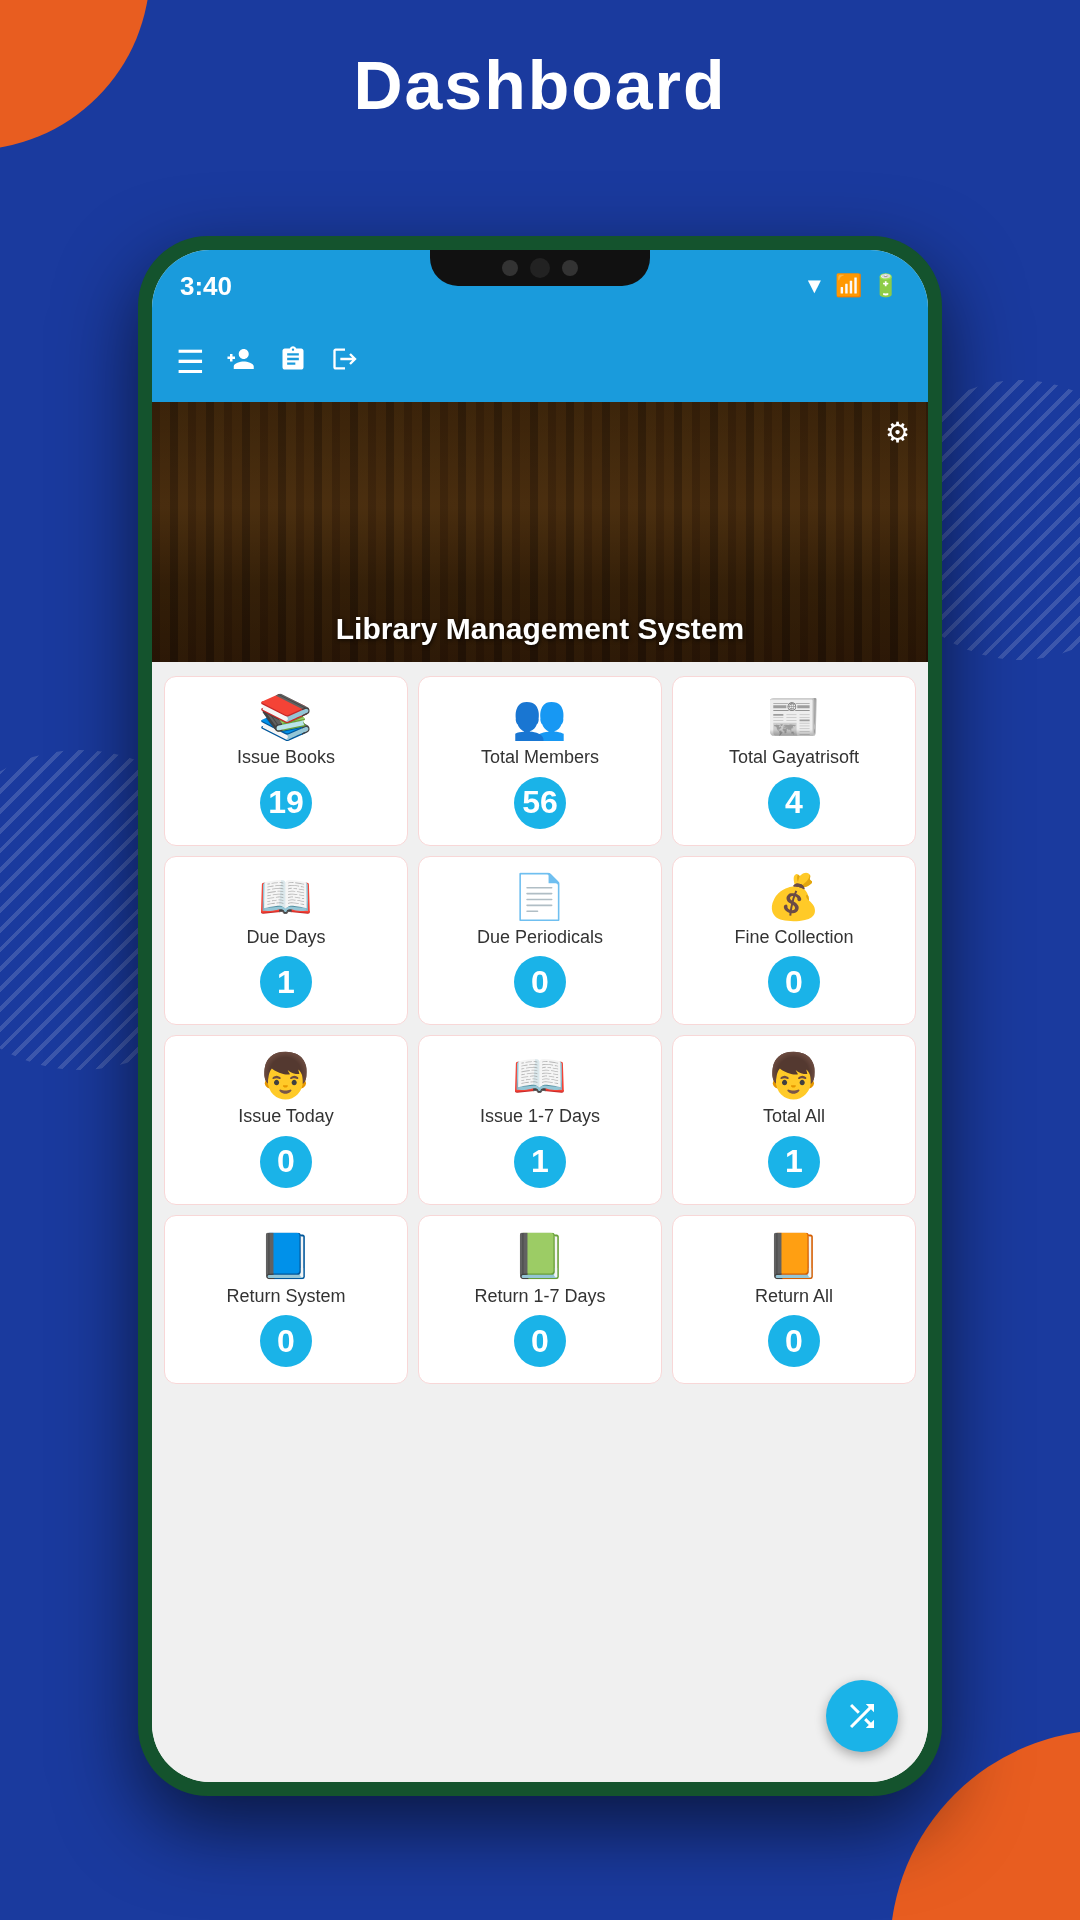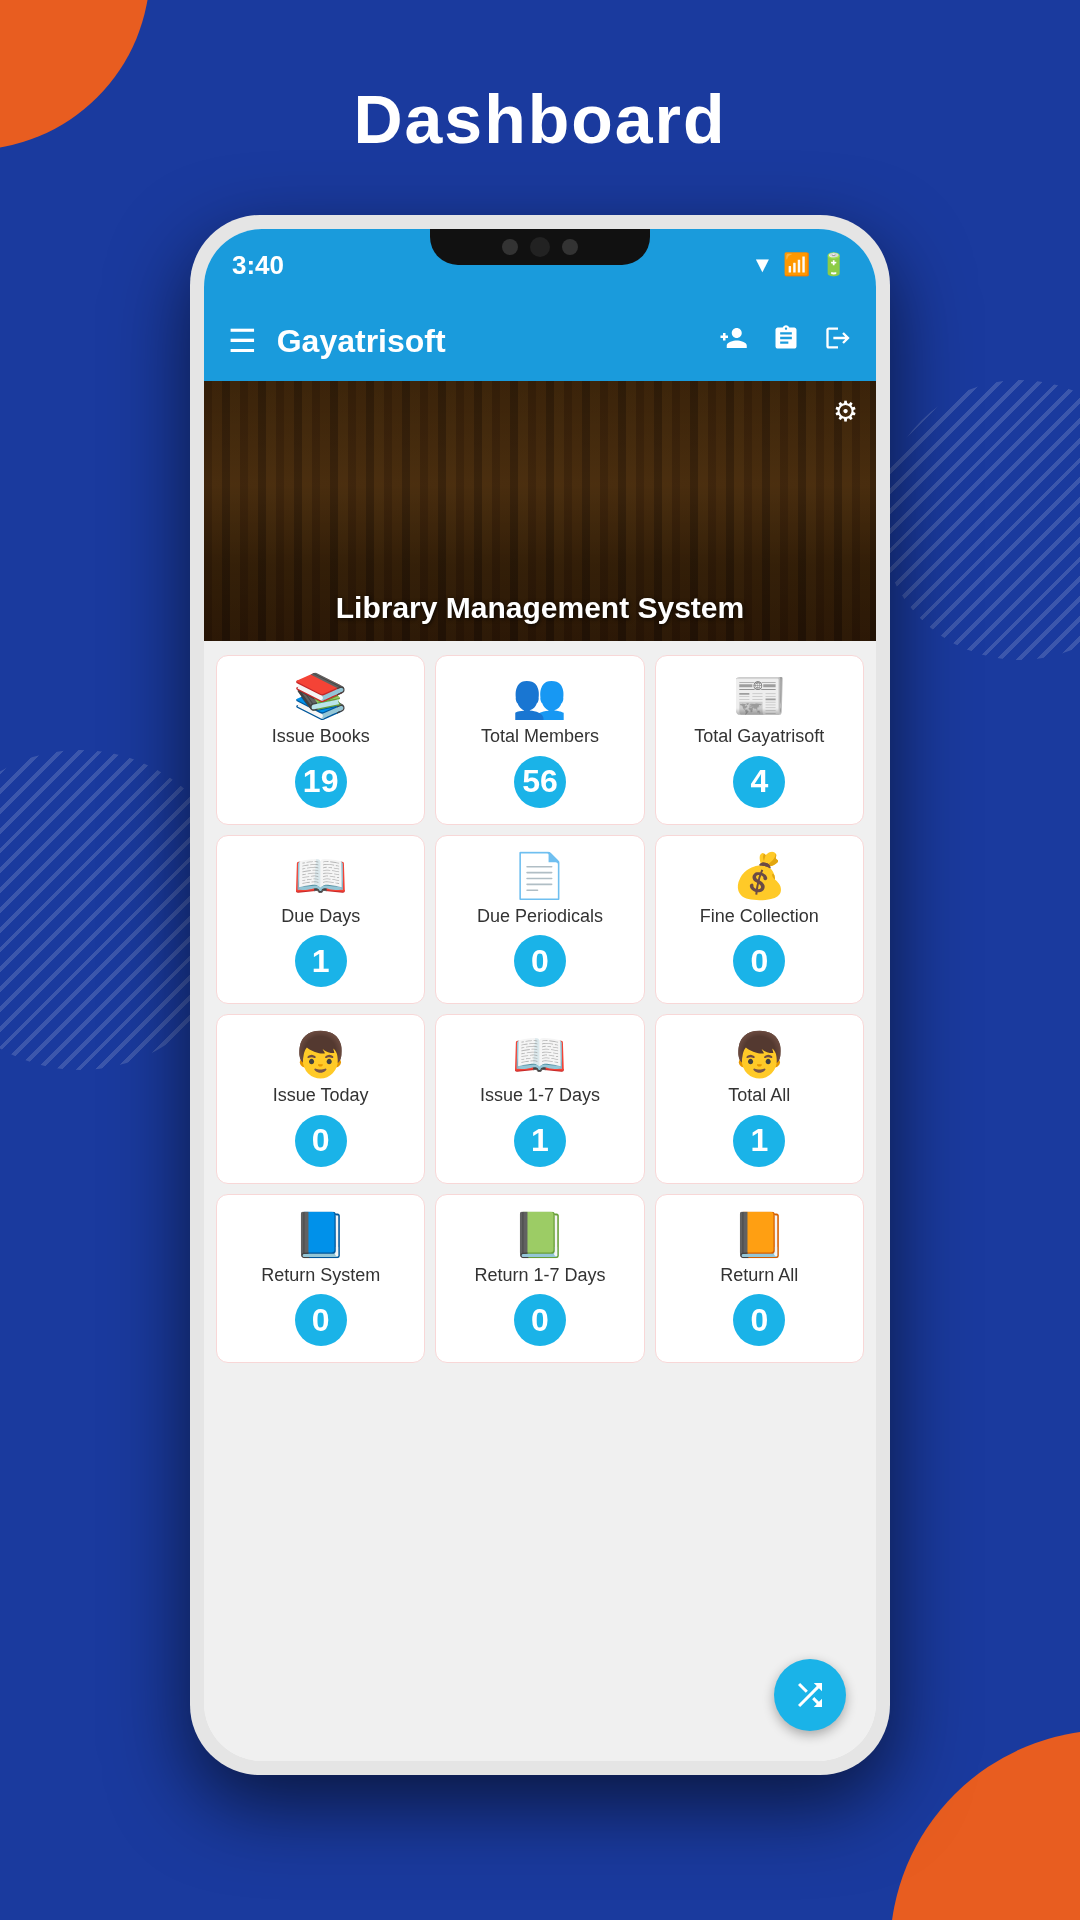--- a/index.html
+++ b/index.html
@@ -60,34 +60,34 @@
       z-index: 0;
     }
 
     .page-title {
       position: relative;
       z-index: 1;
       text-align: center;
       color: #fff;
       font-size: 68px;
       font-weight: 900;
-      padding-top: 80px;
+      padding-top: 46px;
       letter-spacing: 2px;
     }
 
     
     .phone-shell {
       position: absolute;
       z-index: 2;
       left: 50%;
       transform: translateX(-50%);
-      top: 215px;
-      width: 700px;
+      top: 236px;
+      width: 804px;
       height: 1560px;
-      background: #e5e5e5;
+      background: #14532d;
       border-radius: 70px;
       box-shadow: 0 30px 80px rgba(0,0,0,0.6);
       padding: 14px;
     }
 
     .phone-screen {
       width: 100%;
       height: 100%;
       background: #f5f5f5;
       border-radius: 58px;
@@ -310,21 +310,20 @@
       </div>
       <div class="status-icons">
         <span class="wifi-icon">▼</span>
         <span class="signal-icon">📶</span>
         <span class="battery-icon">🔋</span>
       </div>
     </div>
 
     <div class="app-bar">
       <span class="app-bar-menu">☰</span>
-      <span class="app-bar-title">Gayatrisoft</span>
       <div class="app-bar-icons">
         <span class="app-bar-icon">
           <svg width="30" height="30" viewBox="0 0 24 24" fill="white">
             <path d="M15 12c2.21 0 4-1.79 4-4s-1.79-4-4-4-4 1.79-4 4 1.79 4 4 4zm-9-2V8H4v2H2v2h2v2h2v-2h2v-2H6zm9 4c-2.67 0-8 1.34-8 4v2h16v-2c0-2.66-5.33-4-8-4z"></path>
           </svg>
         </span>
         <span class="app-bar-icon">
           <svg width="28" height="28" viewBox="0 0 24 24" fill="white">
             <path d="M19 3h-4.18C14.4 1.84 13.3 1 12 1c-1.3 0-2.4.84-2.82 2H5c-1.1 0-2 .9-2 2v14c0 1.1.9 2 2 2h14c1.1 0 2-.9 2-2V5c0-1.1-.9-2-2-2zm-7 0c.55 0 1 .45 1 1s-.45 1-1 1-1-.45-1-1 .45-1 1-1zm2 14H7v-2h7v2zm3-4H7v-2h10v2zm0-4H7V7h10v2z"></path>
           </svg>

